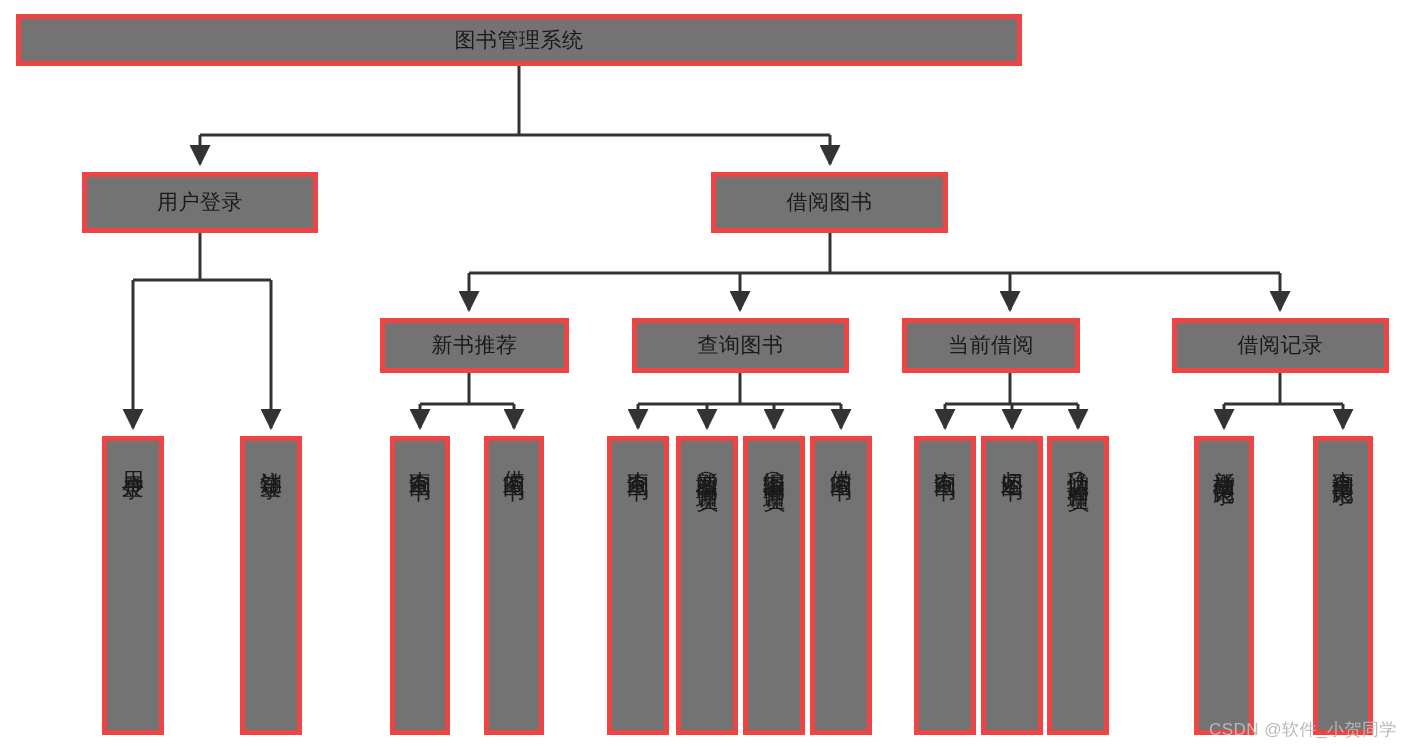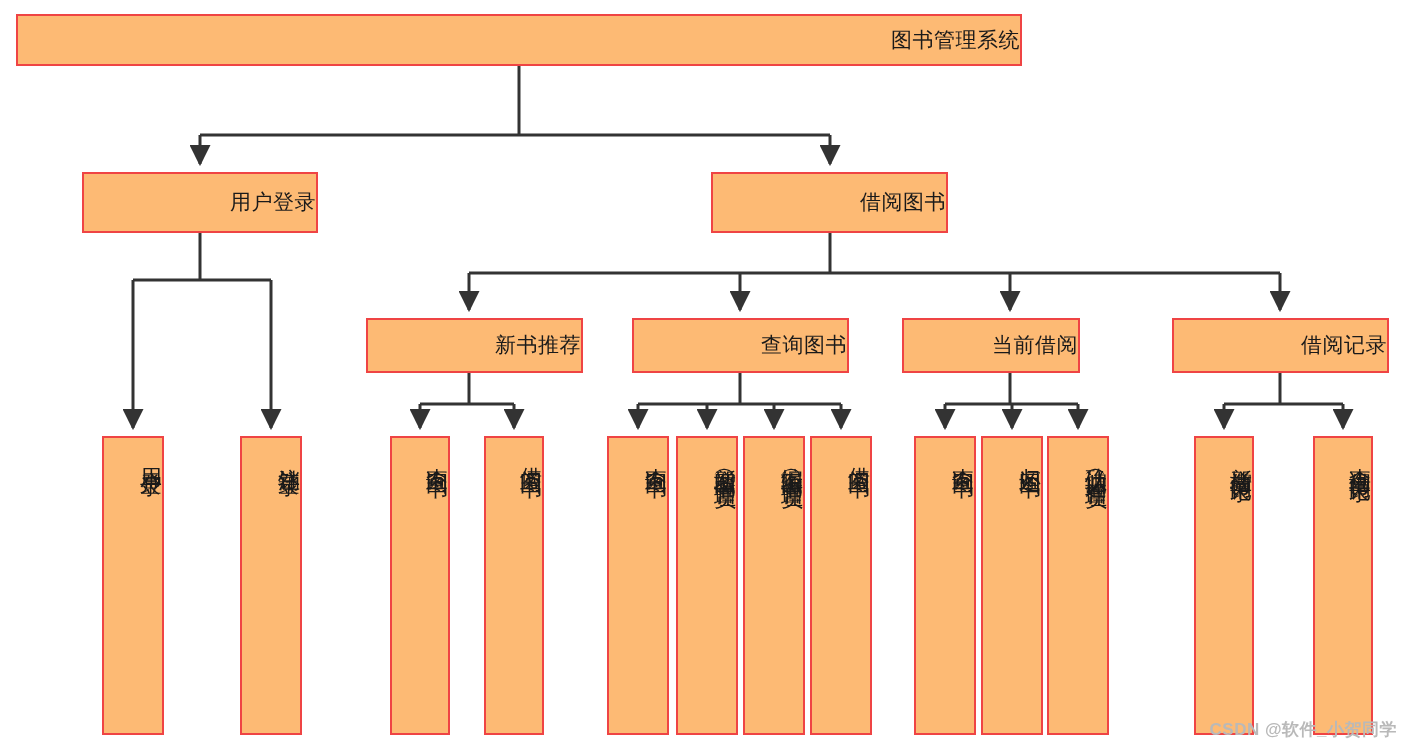--- a/index.html
+++ b/index.html
@@ -21,25 +21,25 @@
     position: absolute;
     left: 0;
     top: 0;
     width: 1405px;
     height: 747px;
     pointer-events: none;
   }
   .node {
     position: absolute;
     box-sizing: border-box;
-    border: 2px solid #ef4444;
-    background: #fdba74;
+    border: 5px solid #ef4444;
+    background: #737373;
     display: flex;
     align-items: center;
-    justify-content: flex-end;
+    justify-content: center;
     color: #1a1a1a;
   }
   .node .lbl {
     display: block;
     text-align: center;
     line-height: 1.18;
   }
   .node.horiz .lbl {
     font-size: 21px;
     letter-spacing: 0.5px;
@@ -57,21 +57,20 @@
     white-space: nowrap;
   }
   #watermark {
     position: absolute;
     right: 8px;
     bottom: 6px;
     font-size: 17px;
     color: #b9b9b9;
     letter-spacing: 0.5px;
     white-space: nowrap;
-    font-weight: bold;
   }
 </style>
 </head>
 <body>
 
 <div id="canvas">
 
   <svg class="edges" viewBox="0 0 1405 747" xmlns="http://www.w3.org/2000/svg">
     <defs>
       <marker id="arrow" viewBox="0 0 10 10" refX="9" refY="5" markerWidth="7" markerHeight="7" orient="auto-start-reverse">
@@ -126,21 +125,21 @@
     <span class="lbl">图书管理系统</span>
   </div>
 
   <div class="node horiz" style="left:82px; top:172px; width:236px; height:61px;">
     <span class="lbl">用户登录</span>
   </div>
   <div class="node horiz" style="left:711px; top:172px; width:237px; height:61px;">
     <span class="lbl">借阅图书</span>
   </div>
 
-  <div class="node horiz" style="left:366px; top:318px; width:217px; height:55px;">
+  <div class="node horiz" style="left:380px; top:318px; width:189px; height:55px;">
     <span class="lbl">新书推荐</span>
   </div>
   <div class="node horiz" style="left:632px; top:318px; width:217px; height:55px;">
     <span class="lbl">查询图书</span>
   </div>
   <div class="node horiz" style="left:902px; top:318px; width:178px; height:55px;">
     <span class="lbl">当前借阅</span>
   </div>
   <div class="node horiz" style="left:1172px; top:318px; width:217px; height:55px;">
     <span class="lbl">借阅记录</span>

